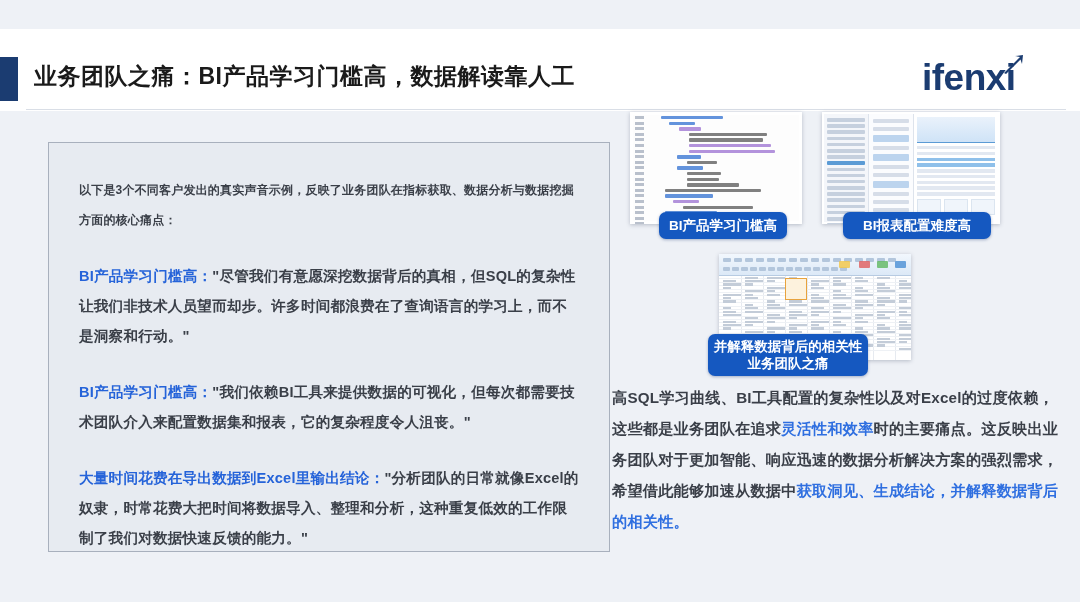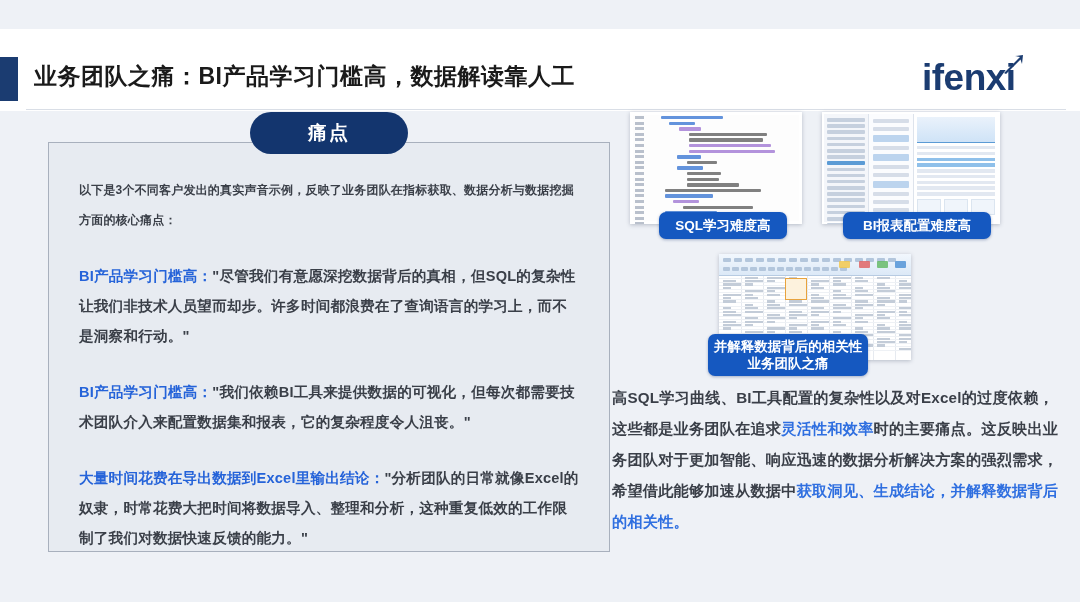--- a/index.html
+++ b/index.html
@@ -130,21 +130,20 @@
 
       <div class="quote">
         <span class="lead">BI产品学习门槛高：</span><span>"我们依赖BI工具来提供数据的可视化，但每次都需要技术团队介入来配置数据集和报表，它的复杂程度令人沮丧。"</span>
       </div>
 
       <div class="quote">
         <span class="lead">大量时间花费在导出数据到Excel里输出结论：</span><span>"分析团队的日常就像Excel的奴隶，时常花费大把时间将数据导入、整理和分析，这种重复低效的工作限制了我们对数据快速反馈的能力。"</span>
       </div>
     </div>
   </div>
-  <div class="badge">痛点</div>
 
   <div class="thumbs">
 
     <div class="thumb t-sql">
       <div class="sql-body" id="sqlmock">
           <div class="sql-row">
             <div class="sql-num"></div>
             <div class="sql-tok" style="left: 28px; width: 62px; background: rgb(47, 111, 208); opacity: 0.75;"></div>
           </div>
           <div class="sql-row">
@@ -218,21 +217,21 @@
           <div class="sql-row">
             <div class="sql-num"></div>
             <div class="sql-tok" style="left: 40px; width: 20px; background: rgb(85, 85, 85); opacity: 0.75;"></div>
           </div>
           <div class="sql-row">
             <div class="sql-num"></div>
             <div class="sql-tok" style="left: 40px; width: 18px; background: rgb(85, 85, 85); opacity: 0.75;"></div>
           </div>
         </div>
     </div>
-    <div class="thumb-label l-sql">SQL学习难度高</div>
+    <div class="thumb-label l-sql">BI产品学习门槛高</div>
 
     <div class="thumb t-bi">
       <div class="bi-body">
         <div class="bi-tree" id="bitree">
             <i></i>
             <i></i>
             <i></i>
             <i></i>
             <i></i>
             <i></i>

